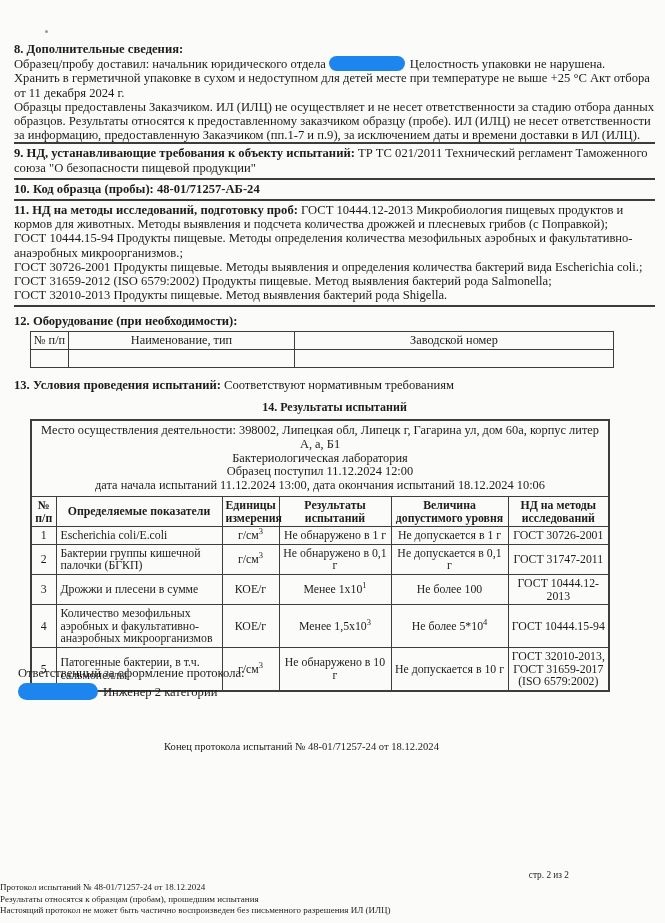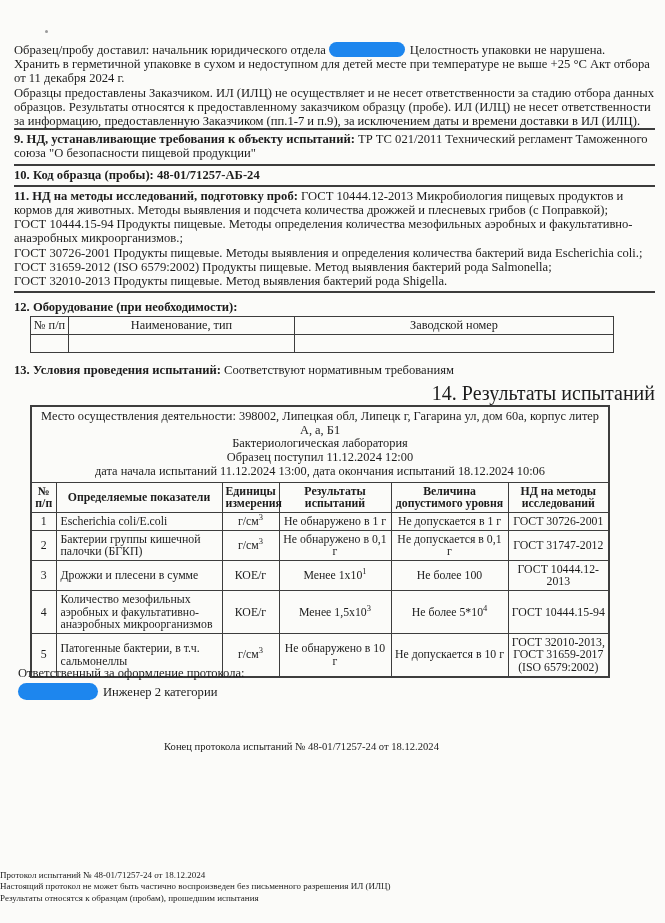--- a/index.html
+++ b/index.html
@@ -25,21 +25,21 @@
   .redact.r2{width:80px;height:17px;border-radius:9px;margin:0 5px 0 0;vertical-align:-4px;}
   .ruled{border-top:2px solid #3c3c3c;padding:2px 0 3px 0;}
   .ruled-bottom{border-bottom:2px solid #3c3c3c;}
   .sec{margin:0;}
   #section-12-title{margin-top:7px;}
   table{border-collapse:collapse;}
   .equip-table{width:584px;margin:2px 0 0 16px;table-layout:fixed;}
   .equip-table td{border:1px solid #3d3d3d;text-align:center;font-size:12.3px;line-height:13px;padding:2px;}
   .equip-table .empty-row td{height:13px;}
   .sec13{margin-top:10px;}
-  .h14{font-size:20px;font-weight:normal;text-align:right;margin:8px 0 5px 0;}
+  .h14{font-size:12px;font-weight:bold;text-align:center;margin:8px 0 5px 0;}
   .results-table{width:578px;margin-left:16px;border:2px solid #3d3d3d;table-layout:fixed;}
   .results-table td,.results-table th{
     border:1px solid #3d3d3d;font-size:11.8px;line-height:12.6px;
     padding:2px 3px;text-align:center;vertical-align:middle;font-weight:normal;
   }
   .results-table th{font-weight:bold;}
   .results-table td.info{
     border-bottom:1px solid #3d3d3d;text-align:center;
     font-size:12.4px;line-height:13.8px;padding:3px 6px;
   }
@@ -53,20 +53,21 @@
   .footer .c{text-align:left;}
 </style>
 </head>
 <body>
 
 <div class="artifact"></div>
 
 <div class="page">
 
   <div class="sec">
+    <p class="b">8. Дополнительные сведения:</p>
     <p><span>Образец/пробу доставил: начальник юридического отдела</span><span class="redact r1"></span><span>Целостность упаковки не нарушена.</span></p>
     <p>Хранить в герметичной упаковке в сухом и недоступном для детей месте при температуре не выше +25 °C  Акт отбора от 11 декабря 2024 г.</p>
     <p>Образцы предоставлены Заказчиком. ИЛ (ИЛЦ) не осуществляет и не несет ответственности за стадию отбора данных образцов. Результаты относятся к предоставленному заказчиком образцу (пробе). ИЛ (ИЛЦ) не несет ответственности за информацию, предоставленную Заказчиком (пп.1-7 и п.9), за исключением даты и времени доставки в ИЛ (ИЛЦ).</p>
   </div>
 
   <div class="sec ruled">
     <p><span class="b">9. НД, устанавливающие требования к объекту испытаний: </span><span>ТР ТС 021/2011 Технический регламент Таможенного союза "О безопасности пищевой продукции"</span></p>
   </div>
 
   <div class="sec ruled">
@@ -139,21 +140,21 @@
       <td><span>Не обнаружено в 1 г</span><sup></sup></td>
       <td><span>Не допускается в 1 г</span><sup></sup></td>
       <td>ГОСТ 30726-2001</td>
     </tr>
     <tr>
       <td>2</td>
       <td class="ind">Бактерии группы кишечной палочки (БГКП)</td>
       <td><span>г/см</span><sup>3</sup></td>
       <td><span>Не обнаружено в 0,1 г</span><sup></sup></td>
       <td><span>Не допускается в 0,1 г</span><sup></sup></td>
-      <td>ГОСТ 31747-2012</td>
+      <td>ГОСТ 31747-2011</td>
     </tr>
     <tr>
       <td>3</td>
       <td class="ind">Дрожжи и плесени в сумме</td>
       <td><span>КОЕ/г</span><sup></sup></td>
       <td><span>Менее 1x10</span><sup>1</sup></td>
       <td><span>Не более 100</span><sup></sup></td>
       <td>ГОСТ 10444.12-2013</td>
     </tr>
     <tr>
@@ -178,16 +179,17 @@
 </div>
 
 <div class="signoff">
   <p>Ответственный за оформление протокола:</p>
   <p class="role-line"><span class="redact r2"></span><span>Инженер 2 категории</span></p>
 </div>
 
 <div class="end-line">Конец протокола испытаний № 48-01/71257-24 от 18.12.2024</div>
 
 <div class="footer">
+  <div class="pageno">стр. 2 из 2</div>
   <div class="c">Протокол испытаний № 48-01/71257-24 от 18.12.2024</div>
+  <div class="c">Результаты относятся к образцам (пробам), прошедшим испытания</div>
   <div class="c">Настоящий протокол не может быть частично воспроизведен без письменного разрешения ИЛ (ИЛЦ)</div>
-  <div class="c">Результаты относятся к образцам (пробам), прошедшим испытания</div>
 </div>
 
 </body></html>

